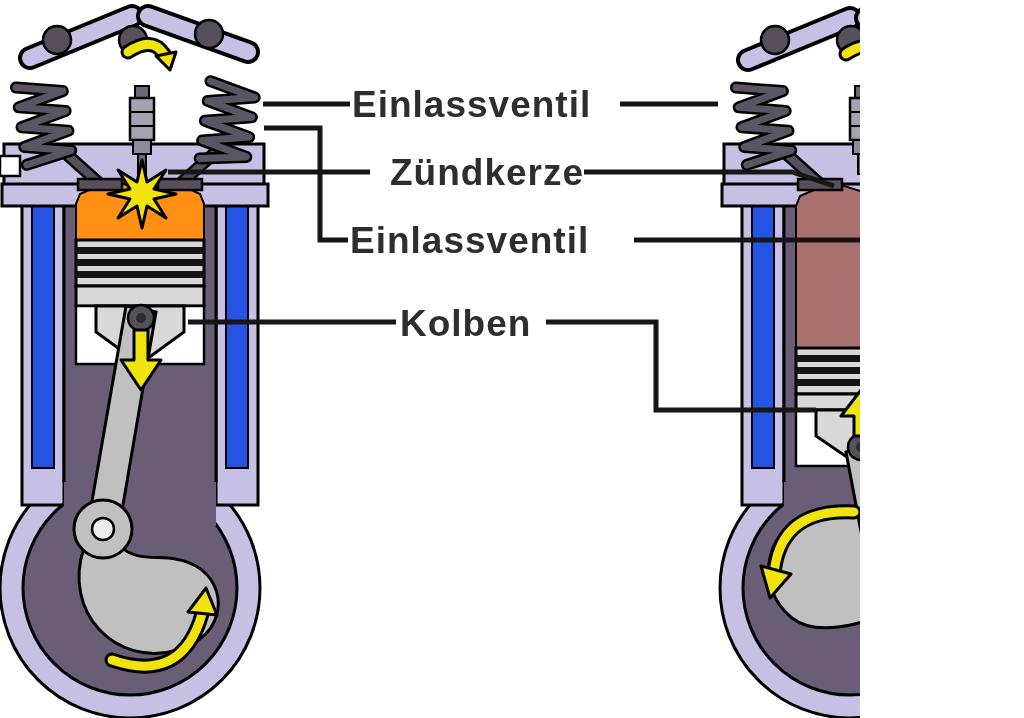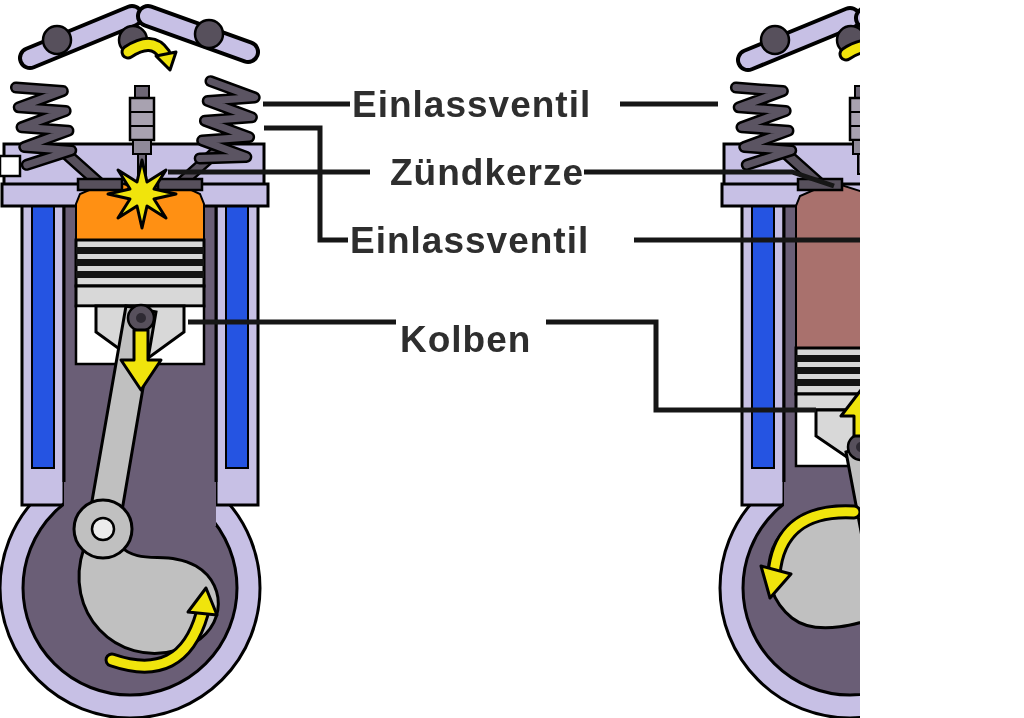--- a/index.html
+++ b/index.html
@@ -212,15 +212,15 @@
     <path class="k-line" d="M 348 240 H 320 V 128 H 264"></path>
     <path class="k-line" d="M 634 240 H 1012 V 150"></path>
     <path class="k-line" d="M 188 322 H 396"></path>
     <path class="k-line" d="M 546 322 H 656 V 410 H 816"></path>
   </g>
 </svg>
 
   <div class="label" style="left:352px;top:84px;">Einlassventil</div>
   <div class="label" style="left:374px;top:152px;margin-left:16px;">Zündkerze</div>
   <div class="label" style="left:350px;top:220px;">Einlassventil</div>
-  <div class="label" style="left:400px;top:303px;margin-top:16px;">Kolben</div>
+  <div class="label" style="left:400px;top:303px;">Kolben</div>
 
 </div>
 
 </body></html>

